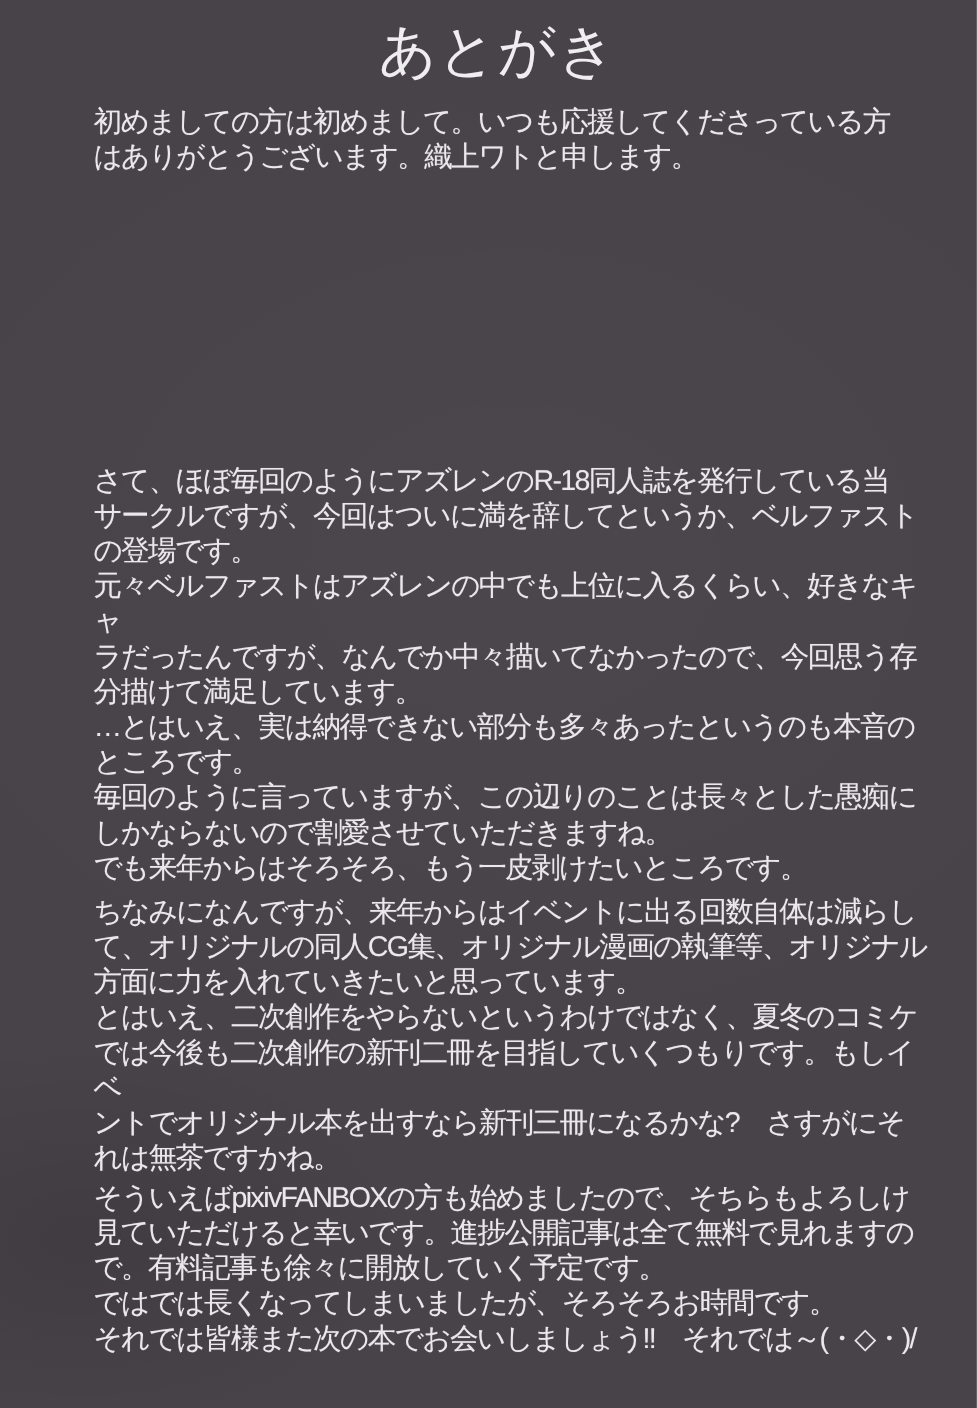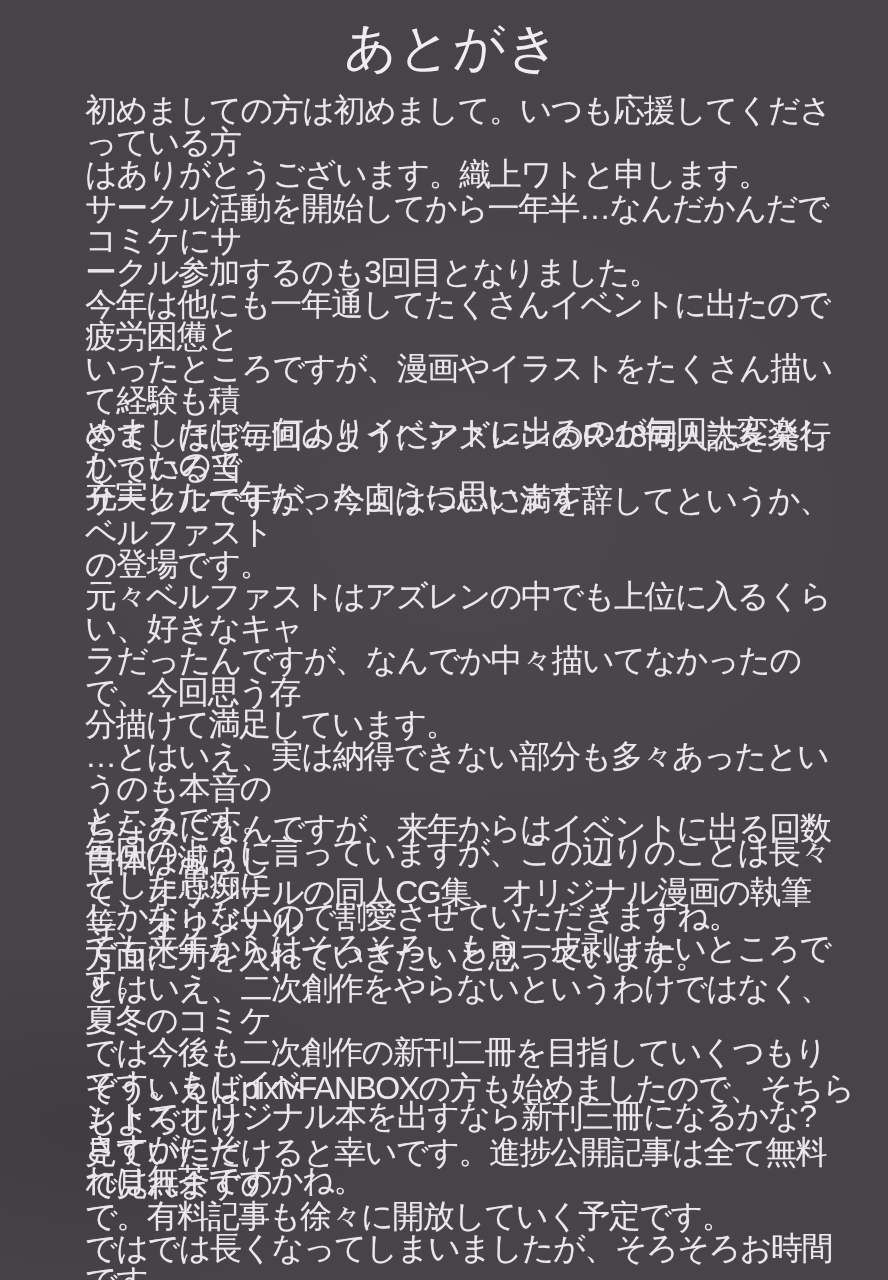--- a/index.html
+++ b/index.html
@@ -33,21 +33,21 @@
     font-weight:400;
     letter-spacing:1px;
     line-height:66px;
     color:#efedef;
   }
   .para{
     position:absolute;
     left:85px;
     width:770px;
     margin:0;
-    font-size:32px;
+    font-size:26px;
     letter-spacing:-1.5px;
     line-height:32px;
     white-space:pre-line;
     color:var(--ink);
     text-shadow:0 0 1px rgba(234,232,234,0.35); 
   }
   .p0{top:94px;}
   .p1{top:192px;}
   .p2{top:420px;}
   .p3{top:812px;}
@@ -63,26 +63,20 @@
 </style>
 </head>
 <body>
 
 <div class="scan-page">
   <h1 class="title">あとがき</h1>
 
   <p class="para p0">初めましての方は初めまして。いつも応援してくださっている方
 はありがとうございます。織上ワトと申します。</p>
 
-  <p class="para p1">サークル活動を開始してから一年半…なんだかんだでコミケにサ
-ークル参加するのも3回目となりました。
-今年は他にも一年通してたくさんイベントに出たので疲労困憊と
-いったところですが、漫画やイラストをたくさん描いて経験も積
-めましたし、何よりイベントに出るのが毎回大変楽しかったので
-充実した一年だったように思います。</p>
 
   <p class="para p2">さて、ほぼ毎回のようにアズレンのR-18同人誌を発行している当
 サークルですが、今回はついに満を辞してというか、ベルファスト
 の登場です。
 元々ベルファストはアズレンの中でも上位に入るくらい、好きなキャ
 ラだったんですが、なんでか中々描いてなかったので、今回思う存
 分描けて満足しています。
 …とはいえ、実は納得できない部分も多々あったというのも本音の
 ところです。
 毎回のように言っていますが、この辺りのことは長々とした愚痴に

